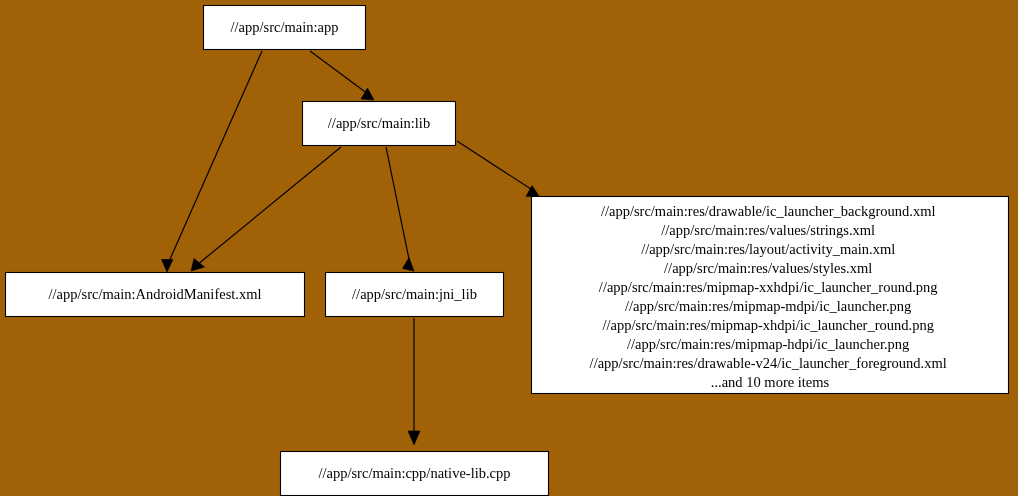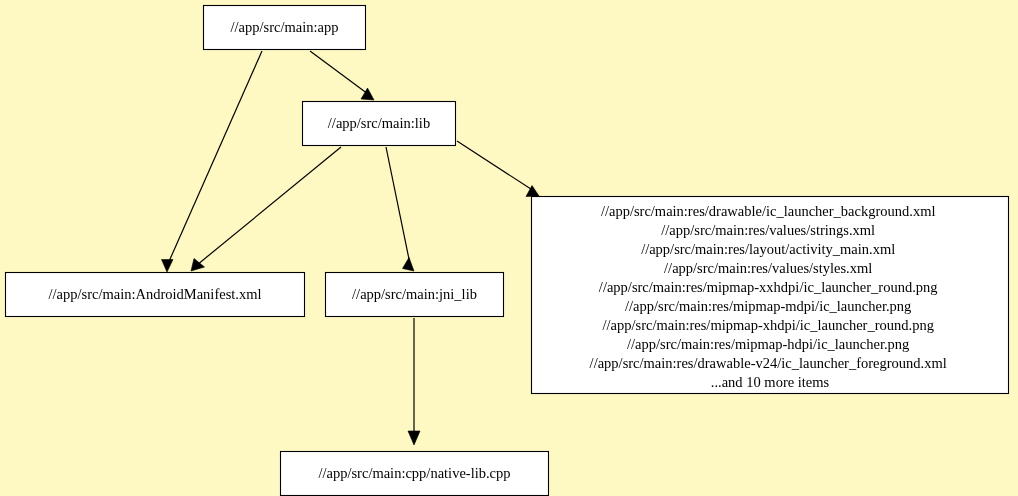--- a/index.html
+++ b/index.html
@@ -5,21 +5,21 @@
 <style>
   html, body {
     margin: 0;
     padding: 0;
     background: #ffffff;
   }
   #graph-canvas {
     position: relative;
     width: 1018px;
     height: 496px;
-    background: #fef9c3;
+    background: #a16207;
     overflow: hidden;
     font-family: "Liberation Serif", "DejaVu Serif", serif;
   }
   svg.graph-svg {
     position: absolute;
     top: 0;
     left: 0;
     width: 1018px;
     height: 496px;
     display: block;

